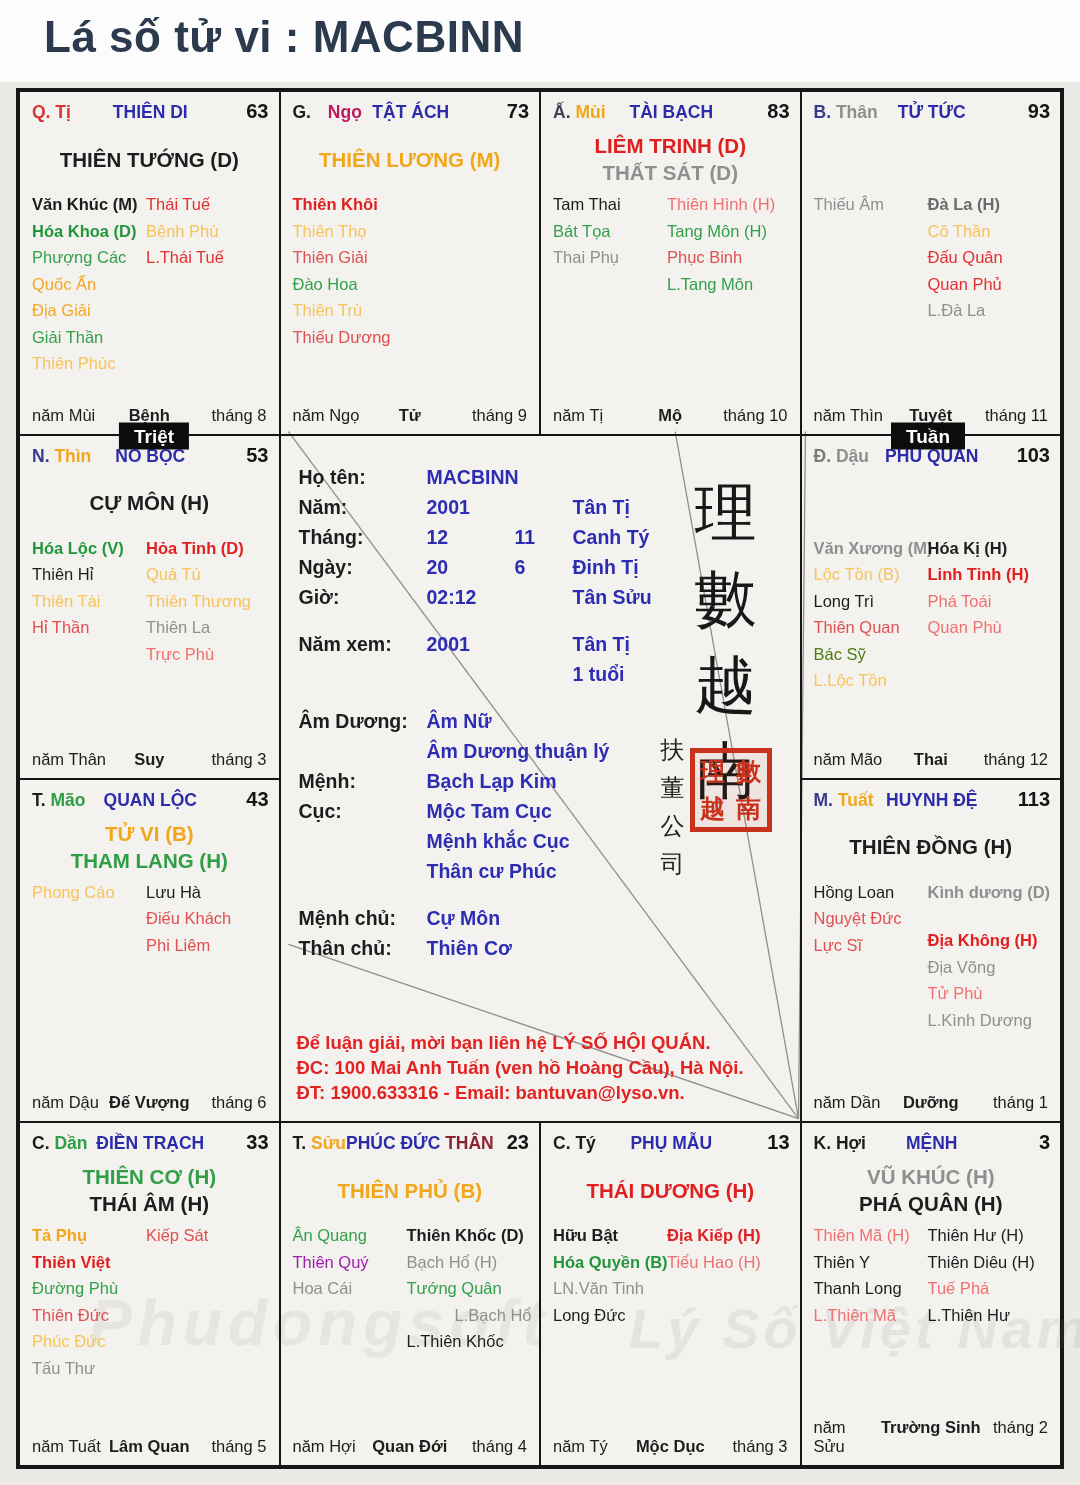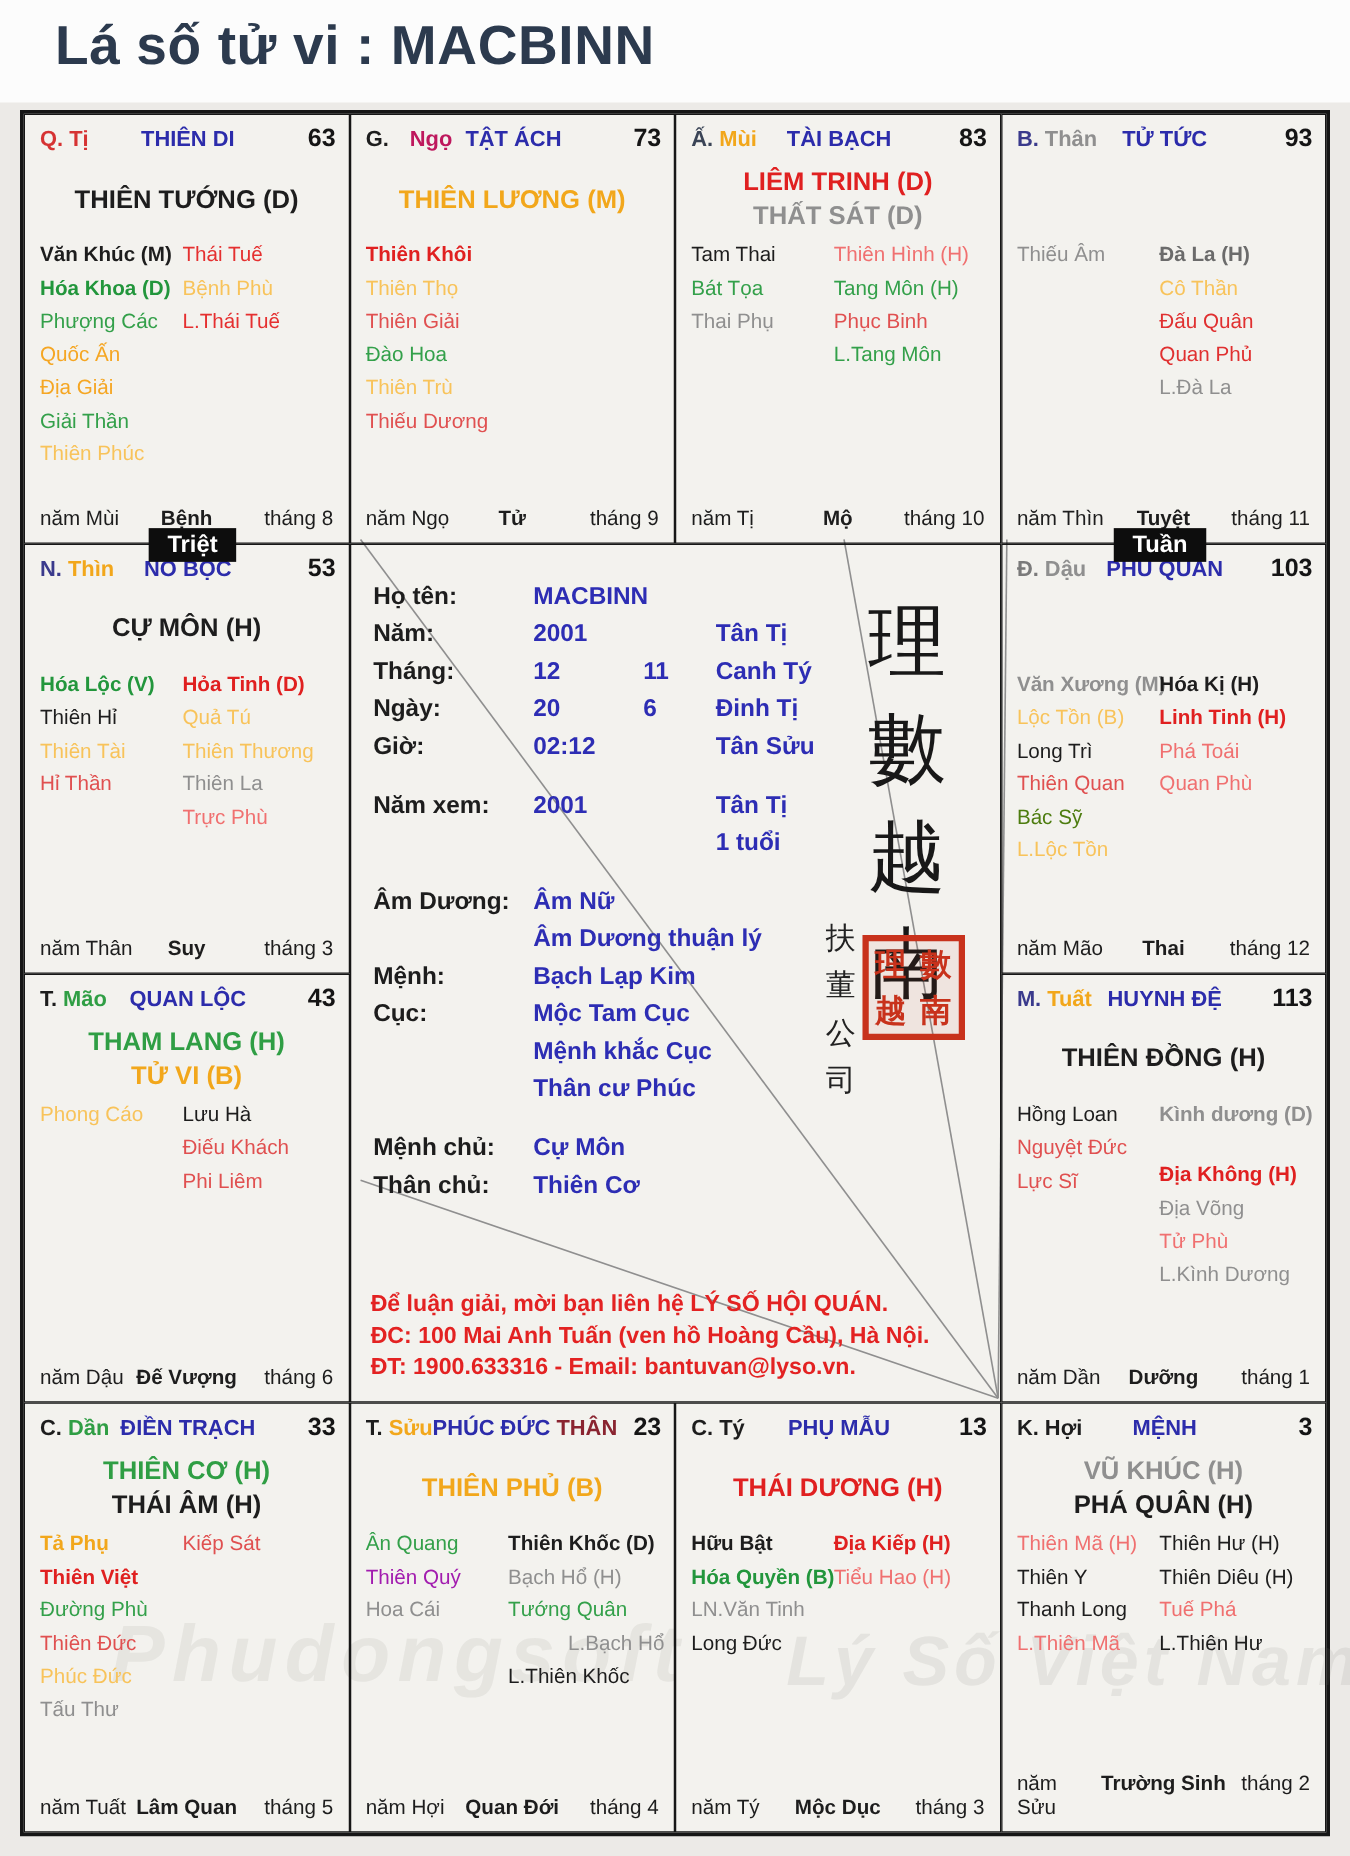--- a/index.html
+++ b/index.html
@@ -240,22 +240,22 @@
           <span class="f-month">tháng 12</span>
         </div>
       </div>
     <div class="cell c6">
         <div class="cell-head">
           <span class="stem-branch"><span style="color: rgb(29, 29, 29);">T. </span><span style="color: rgb(47, 158, 68);">Mão</span></span>
           <span class="p-name-wrap"><span>QUAN LỘC</span></span>
           <span class="p-num">43</span>
         </div>
         <div class="main-stars">
+          <div style="color: rgb(242, 167, 27);">TỬ VI (B)</div>
           <div style="color: rgb(47, 158, 68);">THAM LANG (H)</div>
-          <div style="color: rgb(242, 167, 27);">TỬ VI (B)</div>
         </div>
         <div class="star-cols">
           <div class="col-l">
             <div class="star" style="color: rgb(248, 195, 90);">Phong Cáo</div>
           </div>
           <div class="col-r">
             <div class="star" style="color: rgb(29, 29, 29);">Lưu Hà</div>
             <div class="star" style="color: rgb(224, 80, 80);">Điếu Khách</div>
             <div class="star" style="color: rgb(224, 80, 80);">Phi Liêm</div>
           </div>

